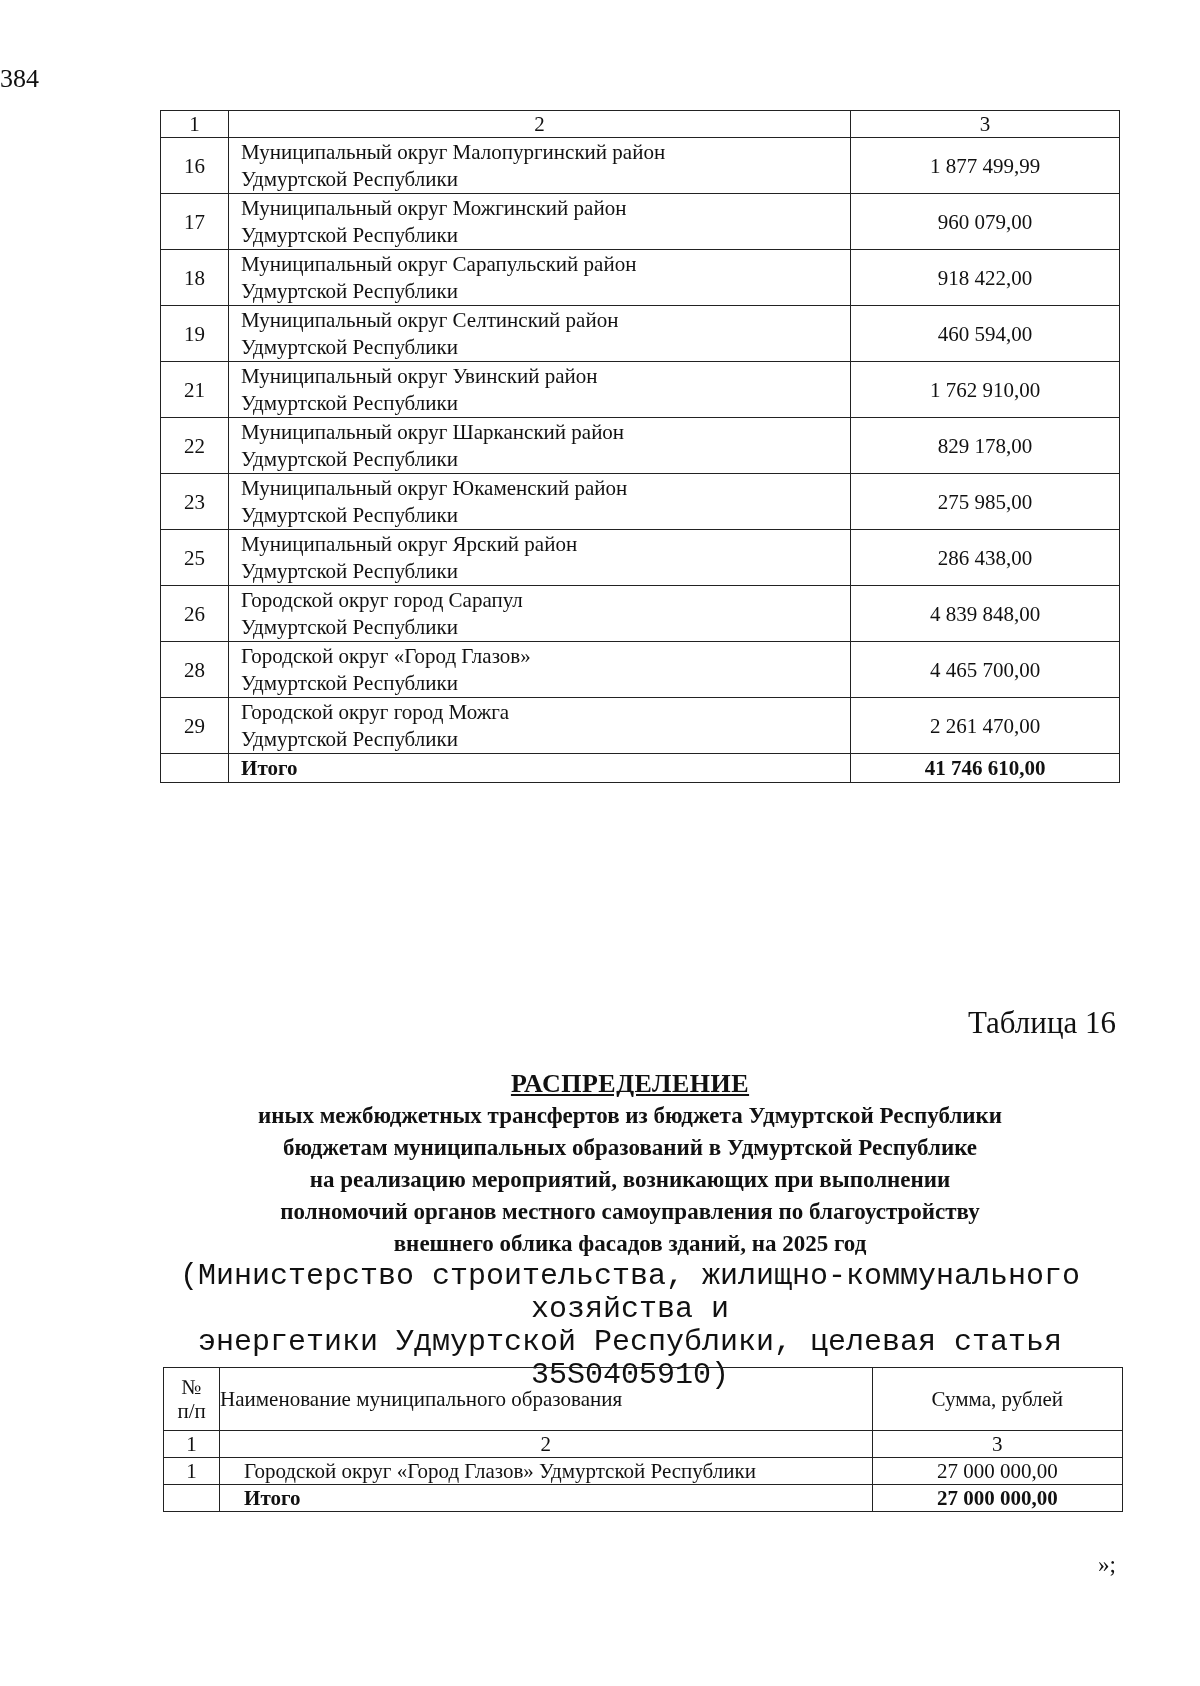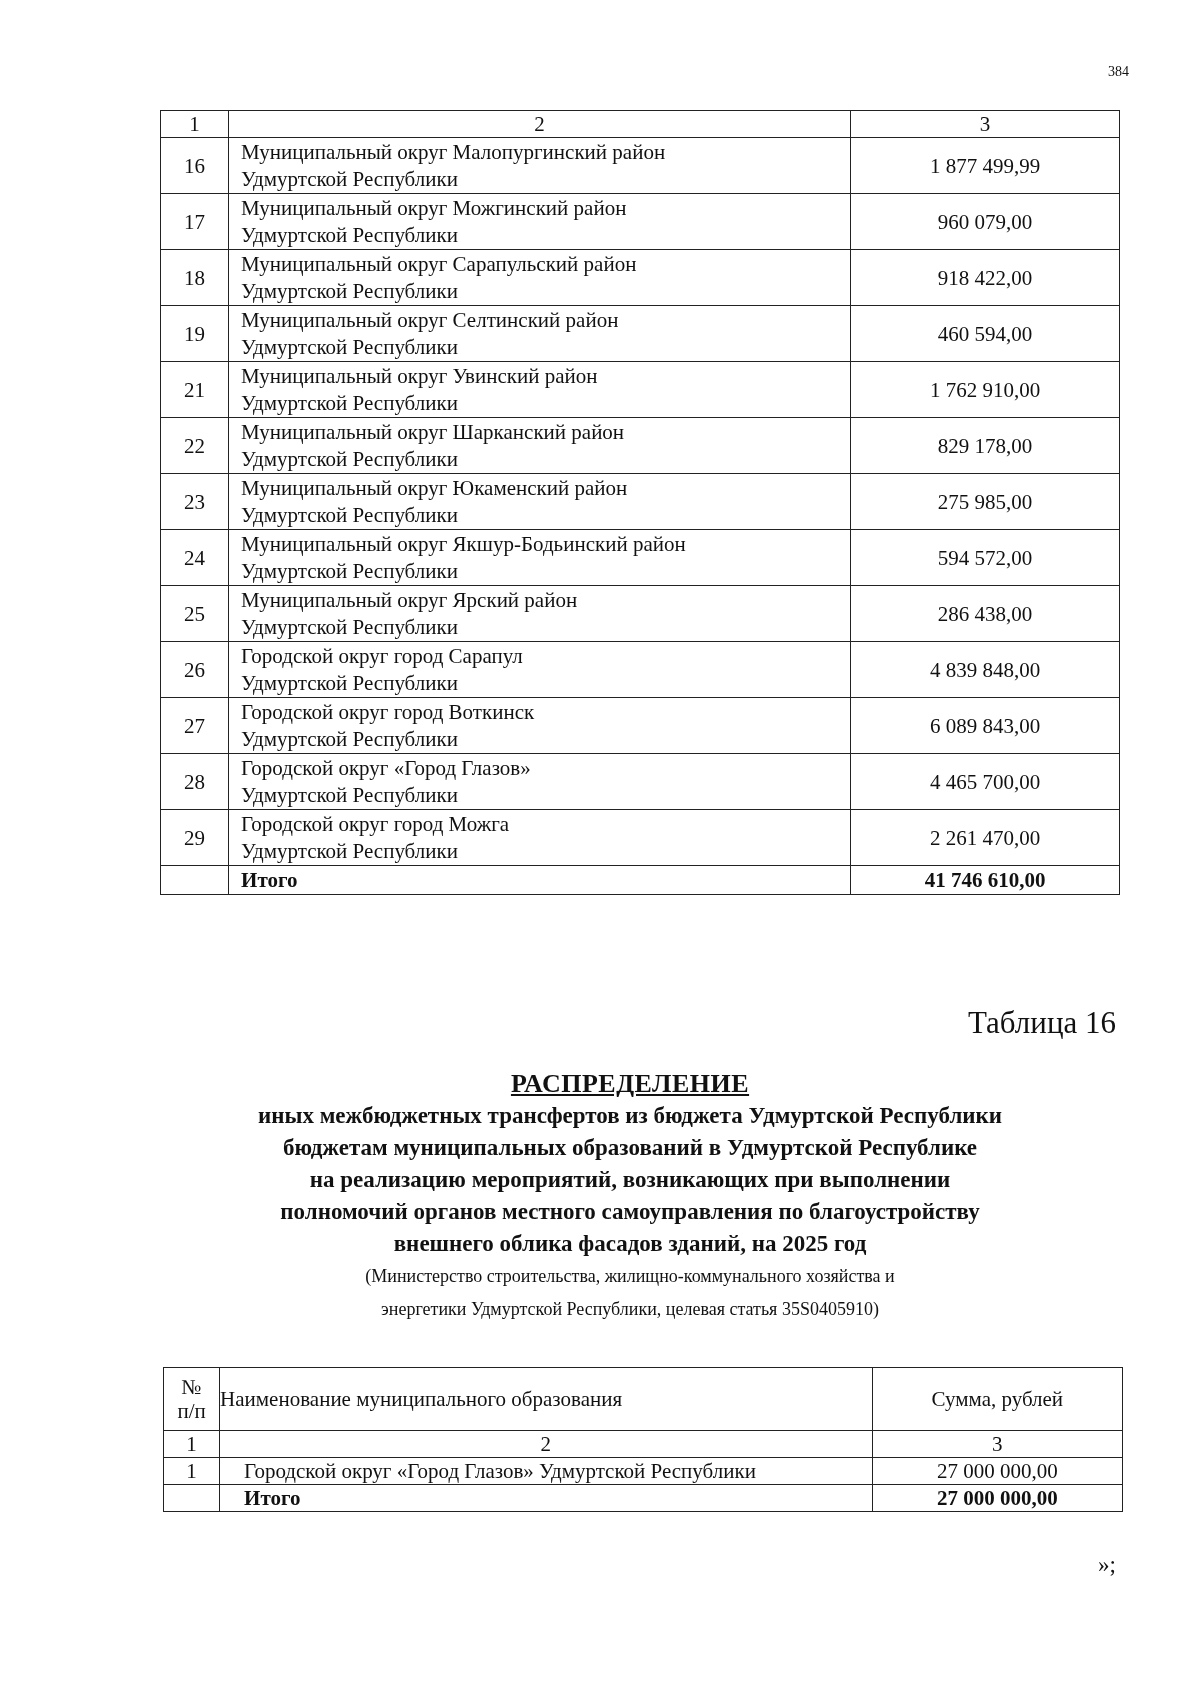--- a/index.html
+++ b/index.html
@@ -13,22 +13,22 @@
       position: relative;
       font-family: "Liberation Serif", "DejaVu Serif", serif;
       color: #111111;
       overflow: hidden;
     }
     .page-number {
       position: absolute;
       top: 64px;
       left: 0;
       width: 1129px;
-      text-align: right;
-      font-size: 14px;
+      text-align: left;
+      font-size: 26px;
     }
     table {
       border-collapse: collapse;
       position: absolute;
     }
     td {
       border: 1.5px solid #222;
       font-size: 21px;
       line-height: 26px;
       padding: 0;
@@ -66,22 +66,23 @@
       line-height: 32px;
       letter-spacing: 0.5px;
       text-decoration: underline;
     }
     .title-sub {
       font-size: 23px;
       font-weight: bold;
       line-height: 32px;
     }
     .title-note {
-      font-size: 18px;
+      font-size: 30px;
       line-height: 33px;
+      font-family: Liberation Mono, monospace;
     }
     
     #t2 {
       top: 1367px;
       left: 163px;
       width: 960px;
     }
     #t2 td.c1 { width: 56px; text-align: center; }
     #t2 td.c2 { width: 640px; padding-left: 24px; }
     #t2 td.c3 { width: 254px; text-align: center; }
@@ -161,50 +162,34 @@
       </tr>
       <tr class="row">
         <td class="c1">23</td>
         <td class="c2">
           <div>Муниципальный округ Юкаменский район</div>
           <div>Удмуртской Республики</div>
         </td>
         <td class="c3">275 985,00</td>
       </tr>
       <tr class="row">
-        <td class="c1">24</td>
-        <td class="c2">
-          <div>Муниципальный округ Якшур-Бодьинский район</div>
-          <div>Удмуртской Республики</div>
-        </td>
-        <td class="c3">594 572,00</td>
-      </tr>
-      <tr class="row">
         <td class="c1">25</td>
         <td class="c2">
           <div>Муниципальный округ Ярский район</div>
           <div>Удмуртской Республики</div>
         </td>
         <td class="c3">286 438,00</td>
       </tr>
       <tr class="row">
         <td class="c1">26</td>
         <td class="c2">
           <div>Городской округ город Сарапул</div>
           <div>Удмуртской Республики</div>
         </td>
         <td class="c3">4 839 848,00</td>
-      </tr>
-      <tr class="row">
-        <td class="c1">27</td>
-        <td class="c2">
-          <div>Городской округ город Воткинск</div>
-          <div>Удмуртской Республики</div>
-        </td>
-        <td class="c3">6 089 843,00</td>
       </tr>
       <tr class="row">
         <td class="c1">28</td>
         <td class="c2">
           <div>Городской округ «Город Глазов»</div>
           <div>Удмуртской Республики</div>
         </td>
         <td class="c3">4 465 700,00</td>
       </tr>
       <tr class="row">

